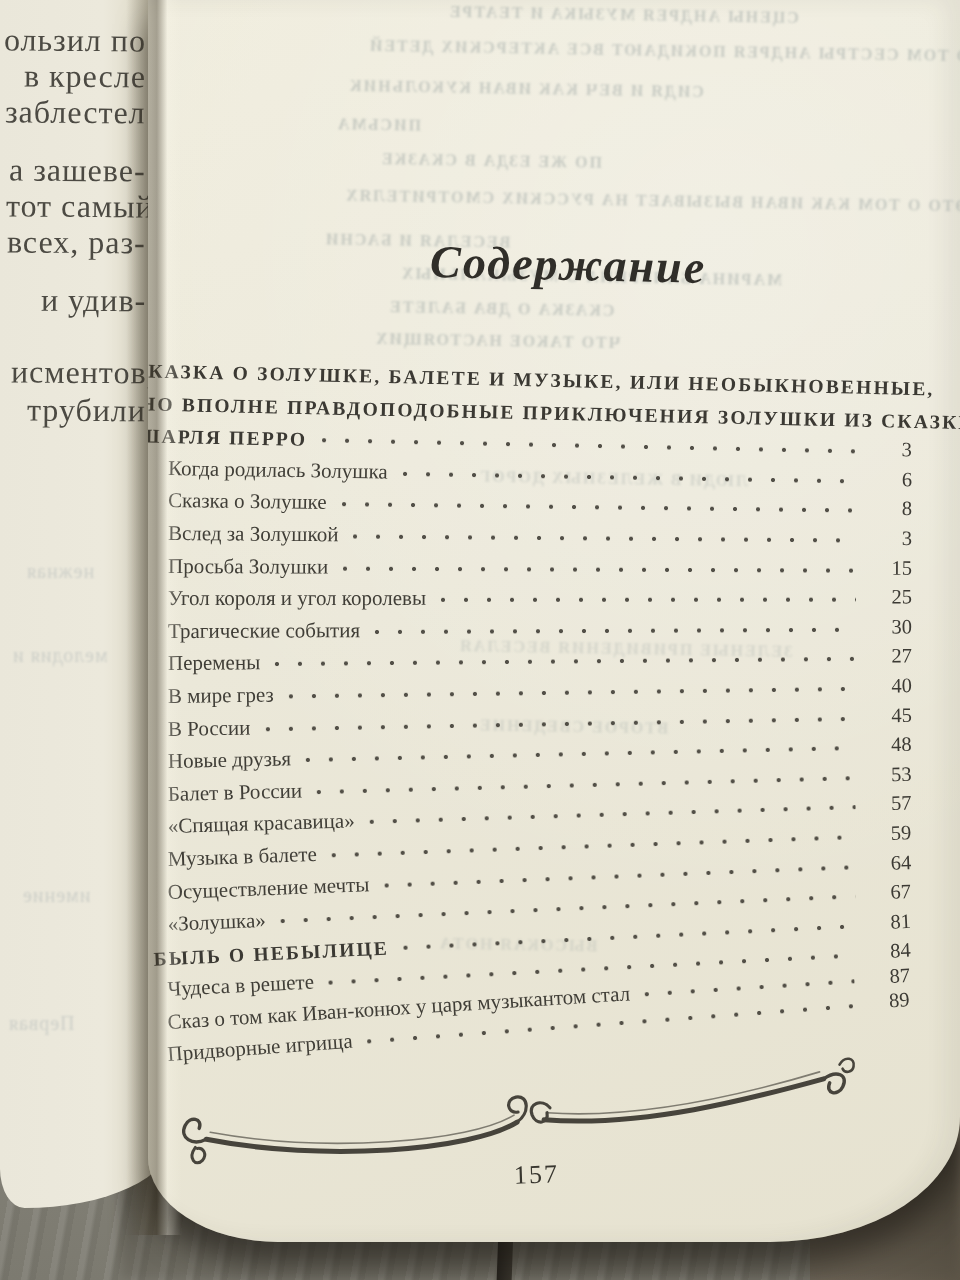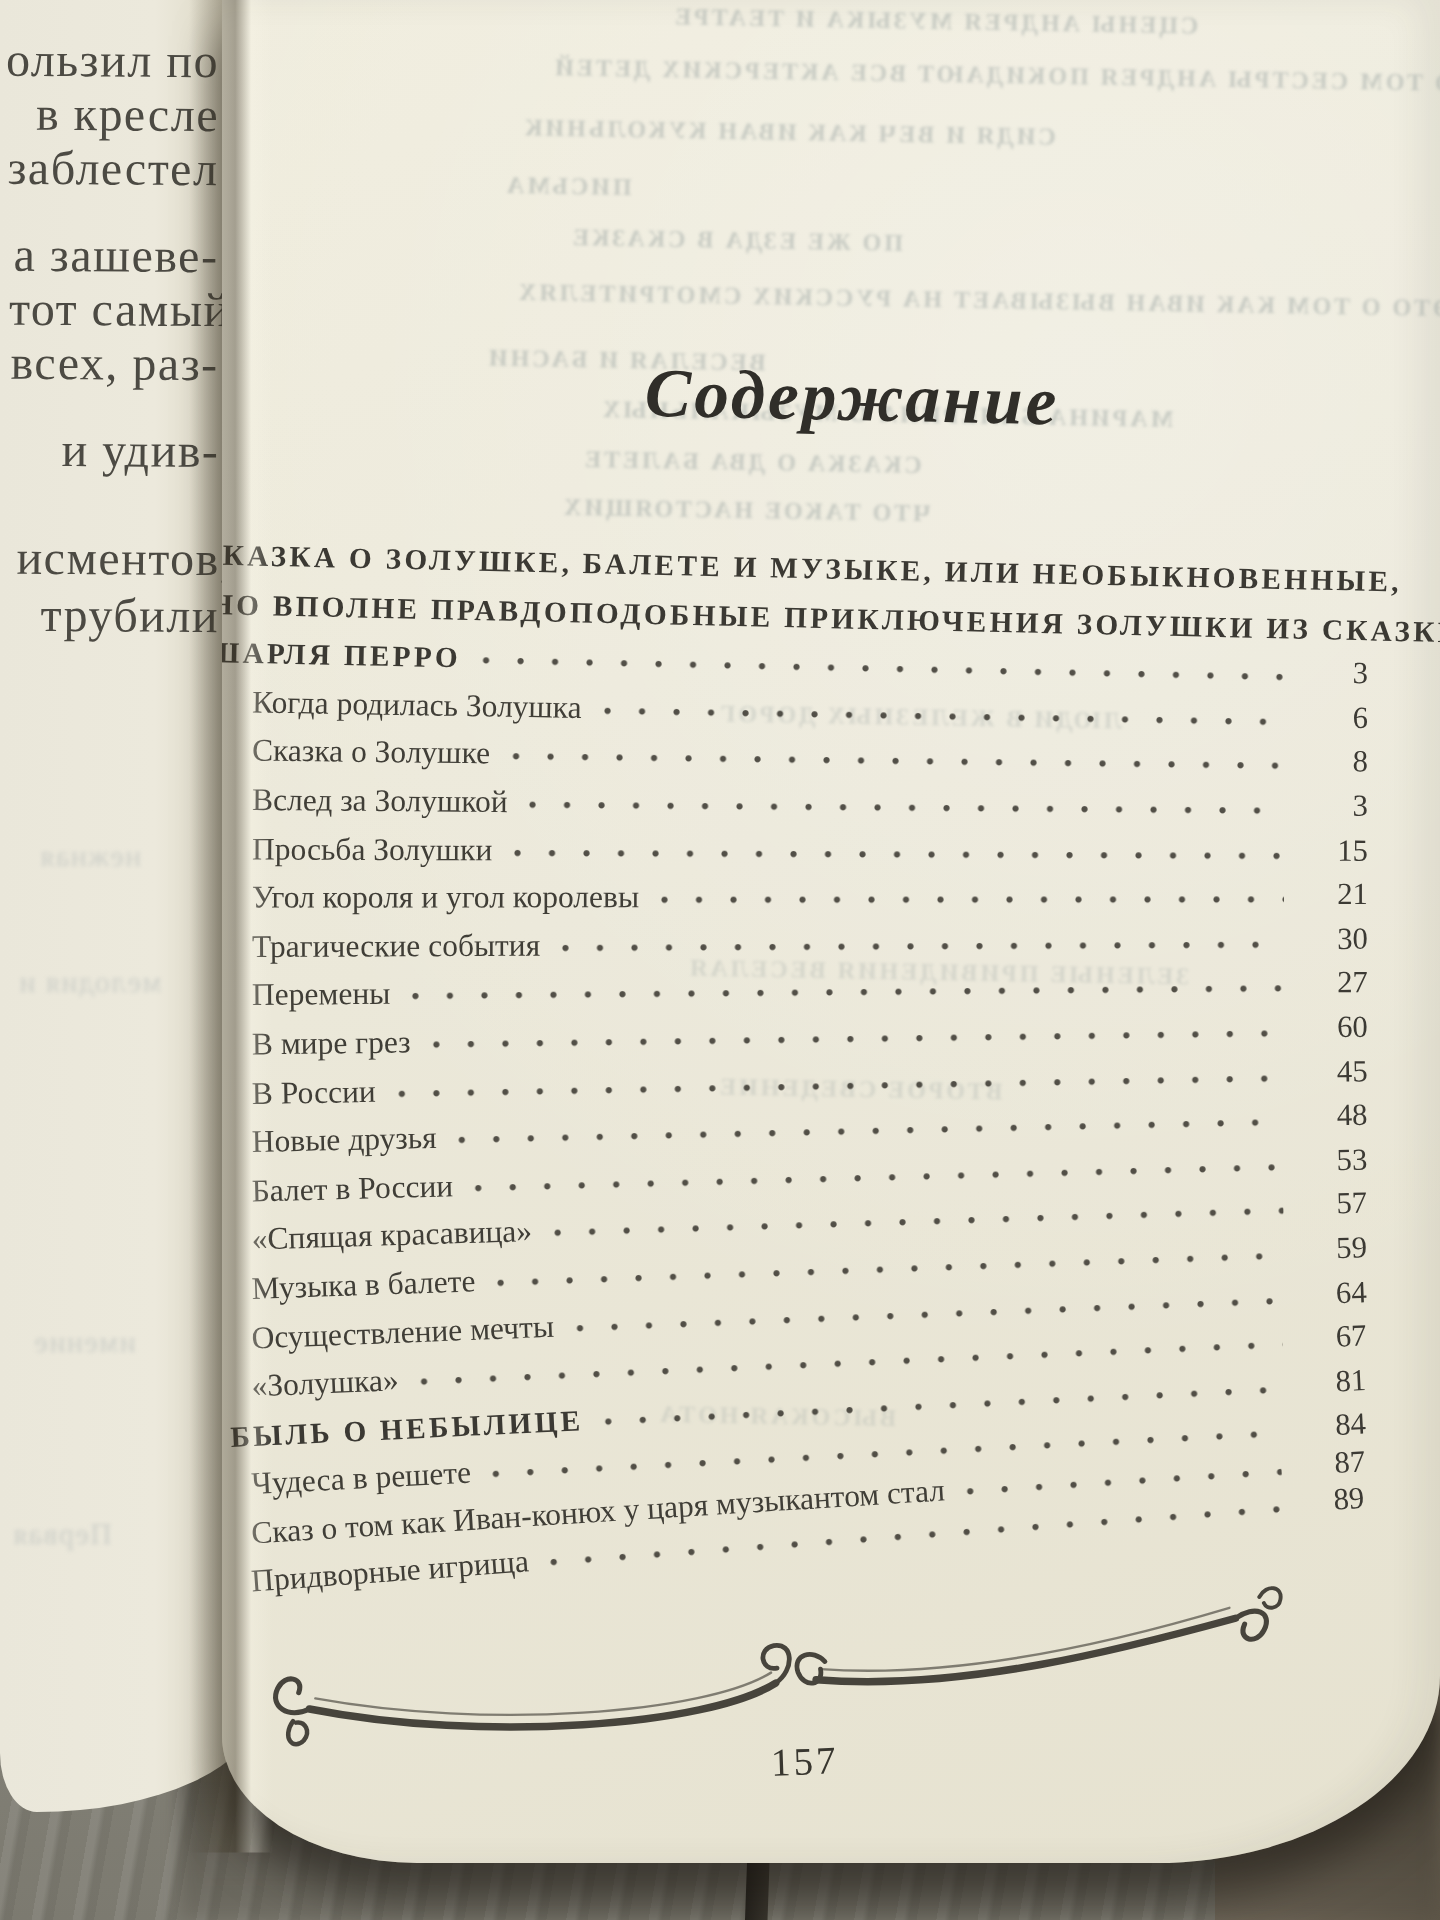--- a/index.html
+++ b/index.html
@@ -147,36 +147,36 @@
         <span class="pg">3</span>
       </div>
       <div class="toc-row" style="transform: rotate(0.22deg);">
         <span class="lbl">Просьба Золушки</span>
         <span class="dots"></span>
         <span class="pg">15</span>
       </div>
       <div class="toc-row" style="transform: rotate(-0.03deg);">
         <span class="lbl">Угол короля и угол королевы</span>
         <span class="dots"></span>
-        <span class="pg">21</span>
+        <span class="pg">25</span>
       </div>
       <div class="toc-row" style="transform: rotate(-0.27deg);">
         <span class="lbl">Трагические события</span>
         <span class="dots"></span>
         <span class="pg">30</span>
       </div>
       <div class="toc-row" style="transform: rotate(-0.51deg);">
         <span class="lbl">Перемены</span>
         <span class="dots"></span>
         <span class="pg">27</span>
       </div>
       <div class="toc-row" style="transform: rotate(-0.76deg);">
         <span class="lbl">В мире грез</span>
         <span class="dots"></span>
-        <span class="pg">60</span>
+        <span class="pg">40</span>
       </div>
       <div class="toc-row" style="transform: rotate(-1.01deg);">
         <span class="lbl">В России</span>
         <span class="dots"></span>
         <span class="pg">45</span>
       </div>
       <div class="toc-row" style="transform: rotate(-1.25deg);">
         <span class="lbl">Новые друзья</span>
         <span class="dots"></span>
         <span class="pg">48</span>

